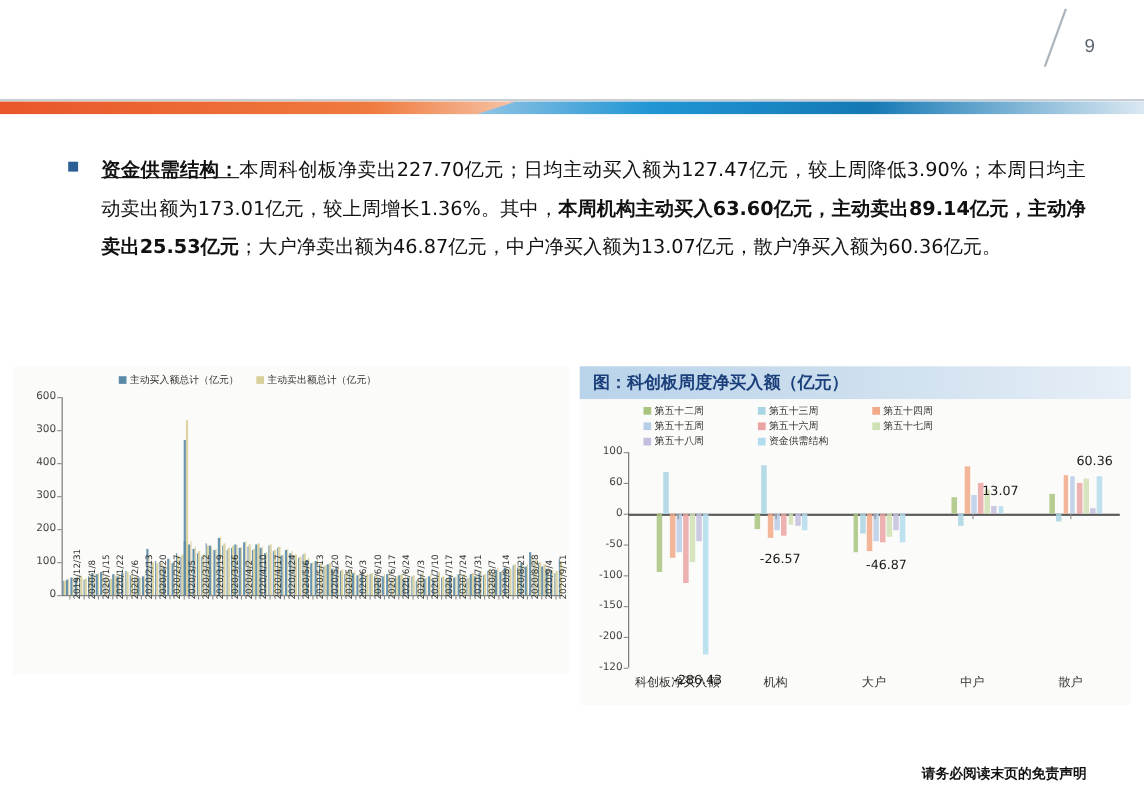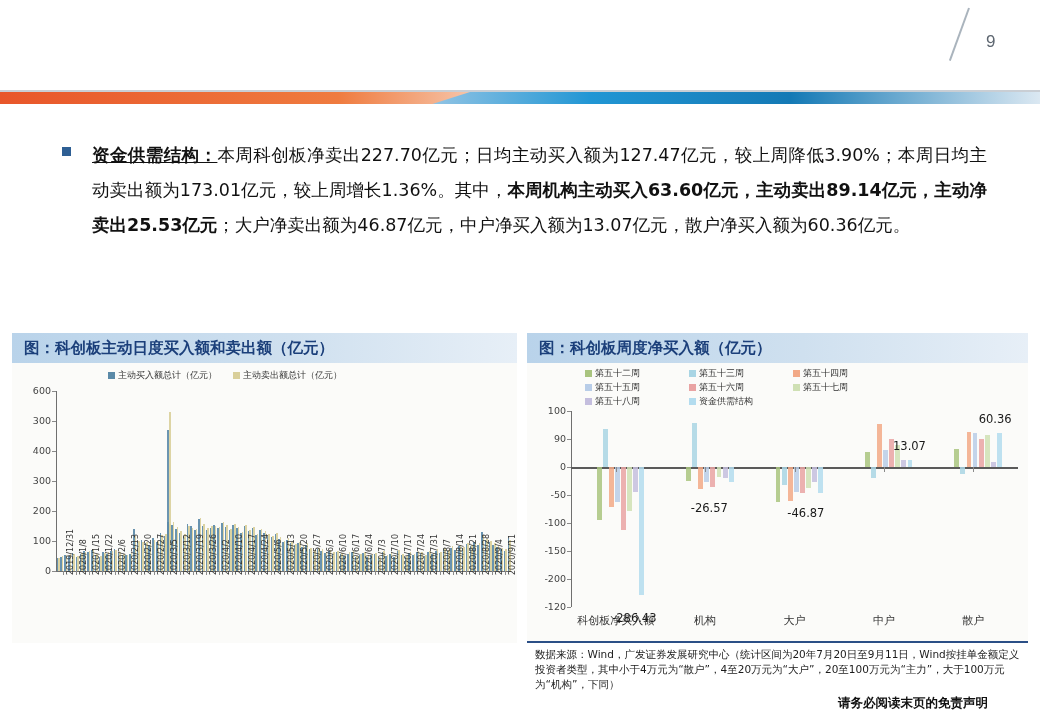--- a/index.html
+++ b/index.html
@@ -143,23 +143,20 @@
 </div>
 
 <div class="bullet-block">
   <div class="bullet-sq"></div>
   <div class="para">
     <span class="u">资金供需结构：</span><span>本周科创板净卖出227.70亿元；日均主动买入额为127.47亿元，较上周降低3.90%；本周日均主动卖出额为173.01亿元，较上周增长1.36%。其中，</span><b>本周机构主动买入63.60亿元，主动卖出89.14亿元，主动净卖出25.53亿元</b><span>；大户净卖出额为46.87亿元，中户净买入额为13.07亿元，散户净买入额为60.36亿元。</span>
   </div>
 </div>
 
 <div class="panel panel-left">
-  <div class="chart-head">
-    <div class="chart-head-title">图：科创板主动日度买入额和卖出额（亿元）</div>
-  </div>
   <div class="chart-body" id="left-body">
     <div class="legend-l" id="left-legend">
         <span class="lg">
           <span class="sw" style="background: rgb(91, 138, 168);"></span>
           <span>主动买入额总计（亿元）</span>
         </span>
         <span class="lg">
           <span class="sw" style="background: rgb(217, 207, 154);"></span>
           <span>主动卖出额总计（亿元）</span>
         </span>
@@ -538,21 +535,21 @@
       <div class="axis-lbl" style="left: 4px; top: 210px; width: 35px;">-200</div>
       <div class="tickmark" style="left: 40px; top: 216px; width: 4px; height: 1px;"></div>
       <div class="axis-lbl" style="left: 4px; top: 182px; width: 35px;">-150</div>
       <div class="tickmark" style="left: 40px; top: 188px; width: 4px; height: 1px;"></div>
       <div class="axis-lbl" style="left: 4px; top: 154px; width: 35px;">-100</div>
       <div class="tickmark" style="left: 40px; top: 160px; width: 4px; height: 1px;"></div>
       <div class="axis-lbl" style="left: 4px; top: 126px; width: 35px;">-50</div>
       <div class="tickmark" style="left: 40px; top: 132px; width: 4px; height: 1px;"></div>
       <div class="axis-lbl" style="left: 4px; top: 98px; width: 35px;">0</div>
       <div class="tickmark" style="left: 40px; top: 104px; width: 4px; height: 1px;"></div>
-      <div class="axis-lbl" style="left: 4px; top: 70px; width: 35px;">90</div>
+      <div class="axis-lbl" style="left: 4px; top: 70px; width: 35px;">60</div>
       <div class="tickmark" style="left: 40px; top: 76px; width: 4px; height: 1px;"></div>
       <div class="axis-lbl" style="left: 4px; top: 42px; width: 35px;">100</div>
       <div class="tickmark" style="left: 40px; top: 48px; width: 4px; height: 1px;"></div>
       <div class="axisline" style="left: 44px; top: 104px; width: 447px; height: 1.8px; background: rgb(90, 90, 90);"></div>
       <div class="bar" style="left: 69.7472px; top: 104px; width: 4.917px; height: 53.2px; background: rgb(169, 196, 127); bottom: auto; opacity: 0.85;"></div>
       <div class="bar" style="left: 75.8264px; top: 65.92px; width: 4.917px; height: 38.08px; background: rgb(169, 213, 228); bottom: auto; opacity: 0.85;"></div>
       <div class="bar" style="left: 81.9056px; top: 104px; width: 4.917px; height: 40.32px; background: rgb(242, 169, 135); bottom: auto; opacity: 0.85;"></div>
       <div class="bar" style="left: 87.9848px; top: 104px; width: 4.917px; height: 35.28px; background: rgb(184, 205, 232); bottom: auto; opacity: 0.85;"></div>
       <div class="bar" style="left: 94.064px; top: 104px; width: 4.917px; height: 63.28px; background: rgb(233, 163, 163); bottom: auto; opacity: 0.85;"></div>
       <div class="bar" style="left: 100.143px; top: 104px; width: 4.917px; height: 43.68px; background: rgb(207, 224, 180); bottom: auto; opacity: 0.85;"></div>
@@ -599,16 +596,15 @@
       <div class="bar" style="left: 463.822px; top: 98.96px; width: 4.917px; height: 5.04px; background: rgb(196, 190, 222); bottom: auto; opacity: 0.85;"></div>
       <div class="bar" style="left: 469.902px; top: 70.1984px; width: 4.917px; height: 33.8016px; background: rgb(179, 220, 239); bottom: auto; opacity: 0.85;"></div>
       <div class="cat-lbl" style="left: 401.6px; top: 250px; width: 89.4px;">散户</div>
       <div class="tickmark" style="left: 446.3px; top: 104px; width: 1px; height: 5px;"></div>
       <div class="dlabel" style="left: 85.124px; top: 248px;">-286.43</div>
       <div class="dlabel" style="left: 163.796px; top: 138px;">-26.57</div>
       <div class="dlabel" style="left: 260.348px; top: 142.72px;">-46.87</div>
       <div class="dlabel" style="left: 366px; top: 76.4px;">13.07</div>
       <div class="dlabel" style="left: 451.664px; top: 49.2px;">60.36</div>
     </div>
-  <div class="src-bar">数据来源：Wind，广发证券发展研究中心（统计区间为20年7月20日至9月11日，Wind按挂单金额定义投资者类型，其中小于4万元为“散户”，4至20万元为“大户”，20至100万元为“主力”，大于100万元为“机构”，下同）</div>
 </div>
 
 <div class="disclaimer">请务必阅读末页的免责声明</div>
 
 </body></html>

